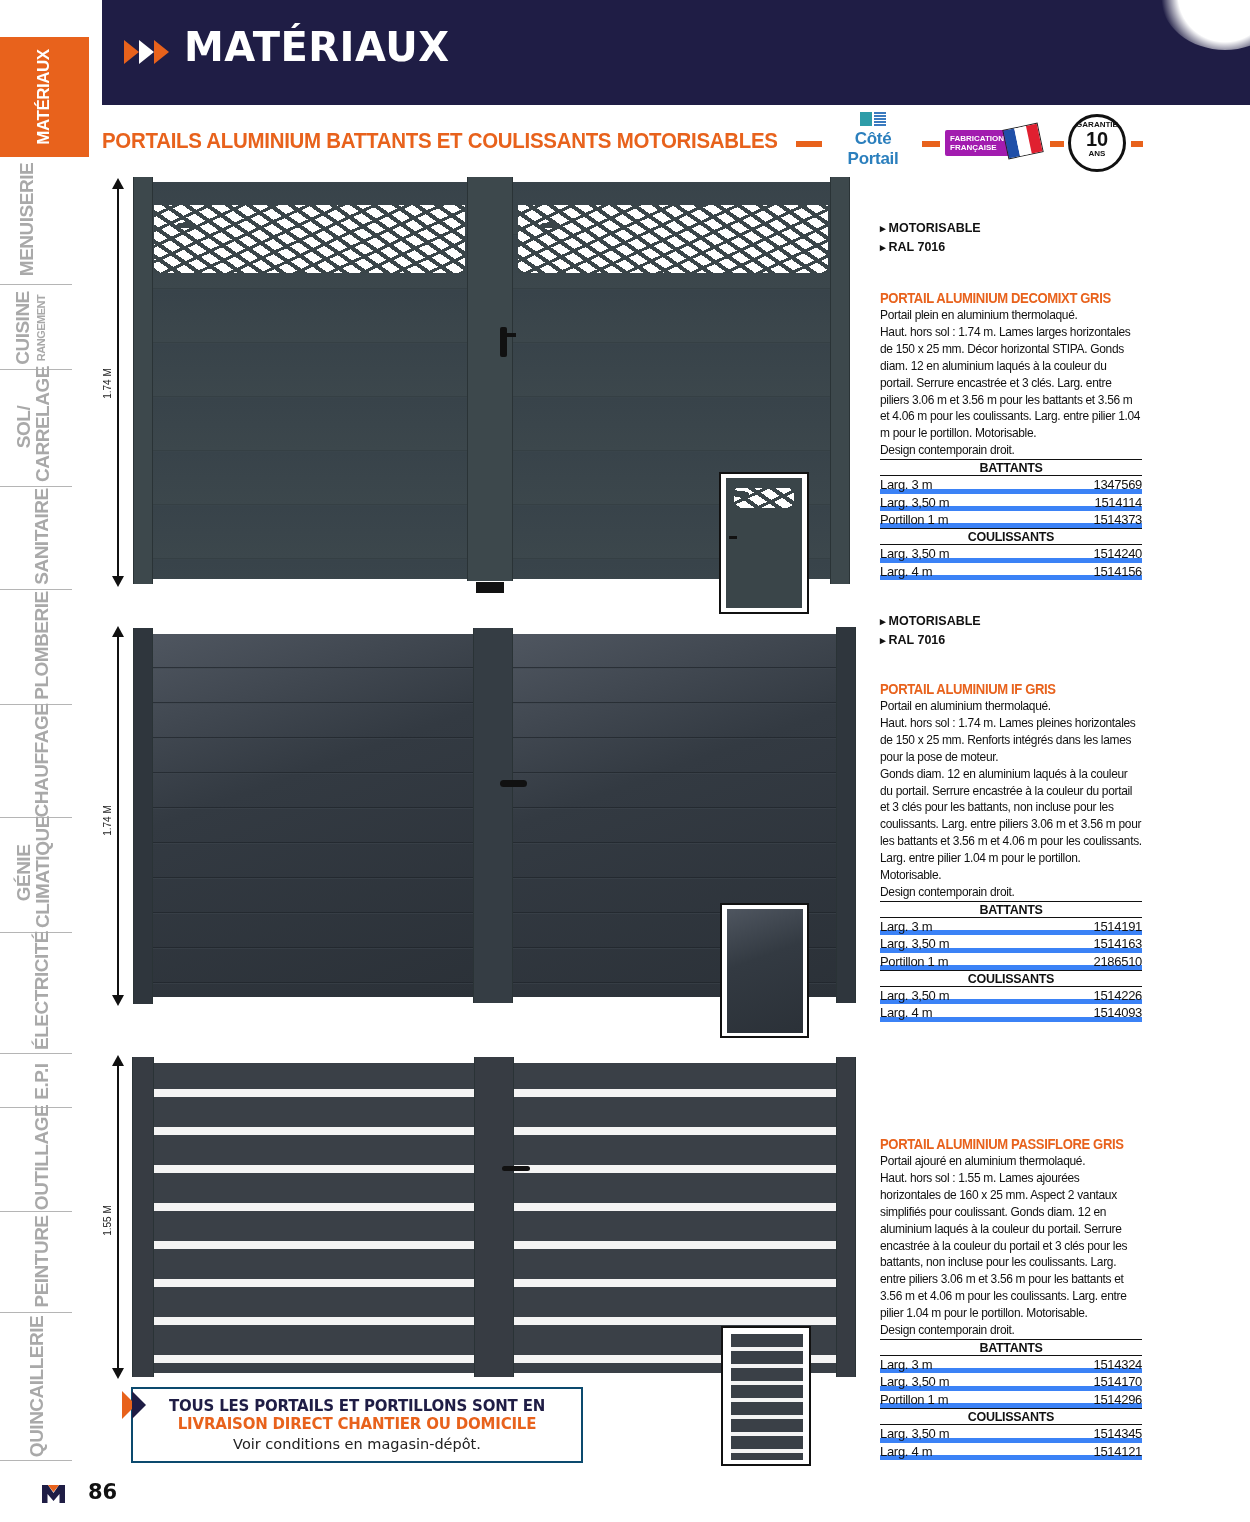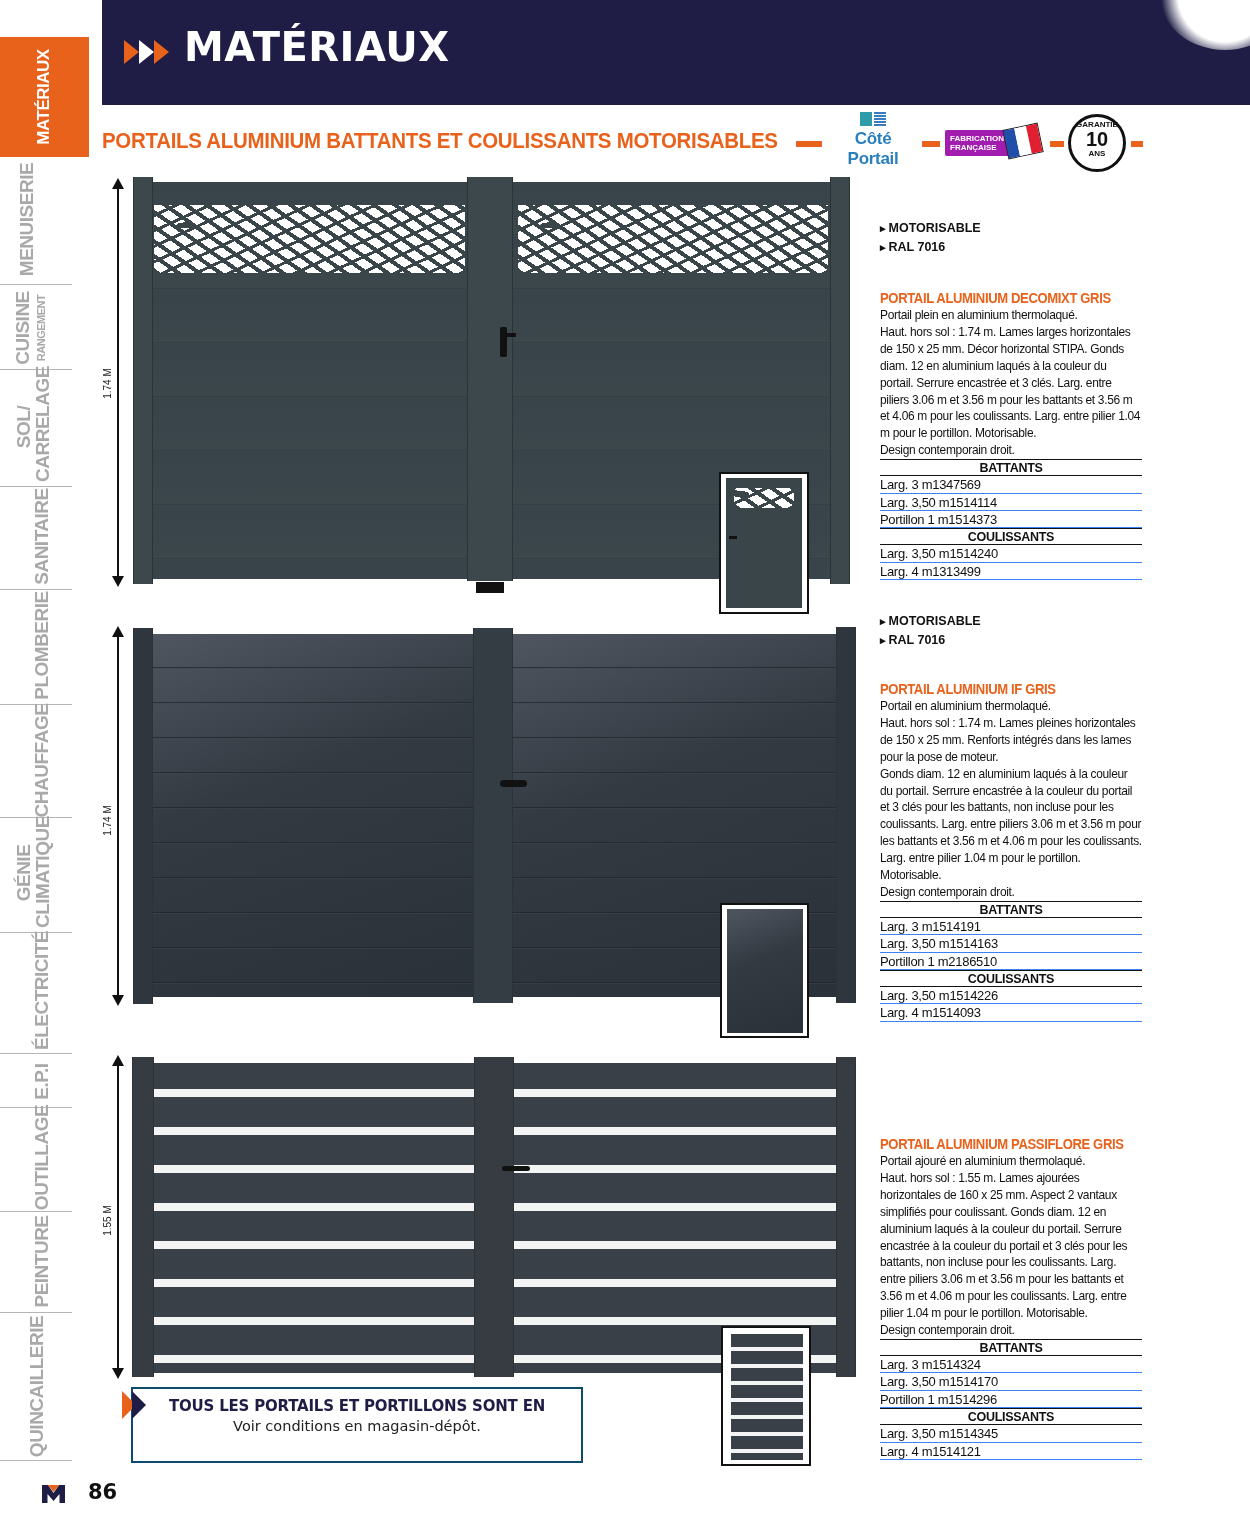--- a/index.html
+++ b/index.html
@@ -63,21 +63,21 @@
   .open-slats { background-image: repeating-linear-gradient(to bottom, #3a4047 0px, #3a4047 30px, #f4f4f4 30px, #f4f4f4 38px); }
 
   
   .prod { position: absolute; left: 880px; width: 262px; font-family: Liberation Sans, sans-serif; }
   .bullets { font-size: 12.5px; font-weight: bold; line-height: 19px; }
   .bullets .b::before { content: "\25B8"; font-size: 11px; margin-right: 3px; }
   .ptitle { color: #e8621c; font-weight: bold; font-size: 14.5px; letter-spacing: -0.4px; line-height: 17px; transform: scaleX(0.9); transform-origin: left; white-space: nowrap; }
   .pdesc { font-size: 13px; line-height: 16.9px; letter-spacing: -0.35px; transform: scaleX(0.92); transform-origin: left; width: 285px; white-space: pre-line; }
   .ref-table { width: 262px; border-collapse: collapse; font-size: 13px; letter-spacing: -0.3px; }
   .ref-table .group { text-align: center; font-weight: bold; border-top: 1.5px solid #111; border-bottom: 1px solid #111; height: 17px; line-height: 16px; font-size: 12.5px; }
-  .ref-table .row { display: flex; justify-content: flex-start; border-bottom: 1px solid #3b82f6; height: 17.4px; line-height: 17px; }
+  .ref-table .row { display: flex; justify-content: space-between; border-bottom: 5px solid #3b82f6; height: 17.4px; line-height: 17px; }
 
   
   .note { position: absolute; left: 131px; top: 1387px; width: 452px; height: 76px; border: 2px solid #0c4a6e; text-align: center; background: #fff; }
   .note .l1 { font-family: "DejaVu Sans", sans-serif; font-weight: bold; font-size: 15px; color: #1f1d45; margin-top: 8px; letter-spacing: -0.2px; }
   .note .l2 { font-family: "DejaVu Sans", sans-serif; font-weight: bold; font-size: 15px; color: #e8621c; letter-spacing: -0.2px; }
   .note .l3 { font-family: "DejaVu Sans", sans-serif; font-size: 14.5px; color: #222; margin-top: 3px; }
   .note-arrows { position: absolute; left: 122px; top: 1391px; display: flex; }
   .note-arrows .t1 { width: 0; height: 0; border-top: 14px solid transparent; border-bottom: 14px solid transparent; border-left: 14px solid #e8621c; }
   .note-arrows .t2 { width: 0; height: 0; border-top: 14px solid transparent; border-bottom: 14px solid transparent; border-left: 14px solid #1f1d45; margin-left: -4px; }
 
@@ -220,21 +220,21 @@
         <span>Portillon 1 m</span>
         <span>1514373</span>
       </div>
     <div class="group" style="border-top:1px solid #111;">COULISSANTS</div>
     <div class="row">
         <span>Larg. 3,50 m</span>
         <span>1514240</span>
       </div>
     <div class="row">
         <span>Larg. 4 m</span>
-        <span>1313499</span>
+        <span>1514156</span>
       </div>
   </div>
 </div>
 
 <div>
   <div class="dim" style="left:117px;top:628px;height:376px;"></div>
   <div class="dim-label" style="left:92px;top:815px;">1.74 M</div>
   <div class="post" style="left:133px;top:628px;width:20px;height:376px;background:#2f363d;"></div>
   <div class="gate slats-dark" style="left:153px;top:634px;width:322px;height:363px;">
     <div class="slats-dark-lines" style="position:absolute;inset:0;"></div>
@@ -328,20 +328,21 @@
       </div>
     <div class="row">
         <span>Larg. 4 m</span>
         <span>1514121</span>
       </div>
   </div>
 </div>
 
 <div class="note">
   <div class="l1">TOUS LES PORTAILS ET PORTILLONS SONT EN</div>
+  <div class="l2">LIVRAISON DIRECT CHANTIER OU DOMICILE</div>
   <div class="l3">Voir conditions en magasin-dépôt.</div>
 </div>
 <div class="note-arrows">
     <div class="t1"></div>
     <div class="t2"></div>
   </div>
 
 <svg class="footer-logo" viewBox="0 0 23 20">
   <polygon points="0,20 0,2 6,2 11.5,10 17,2 23,2 23,20 17.5,20 17.5,11 11.5,18 5.5,11 5.5,20" fill="#1f1d45"></polygon>
   <polygon points="6,2 17,2 11.5,9" fill="#e8621c"></polygon>

